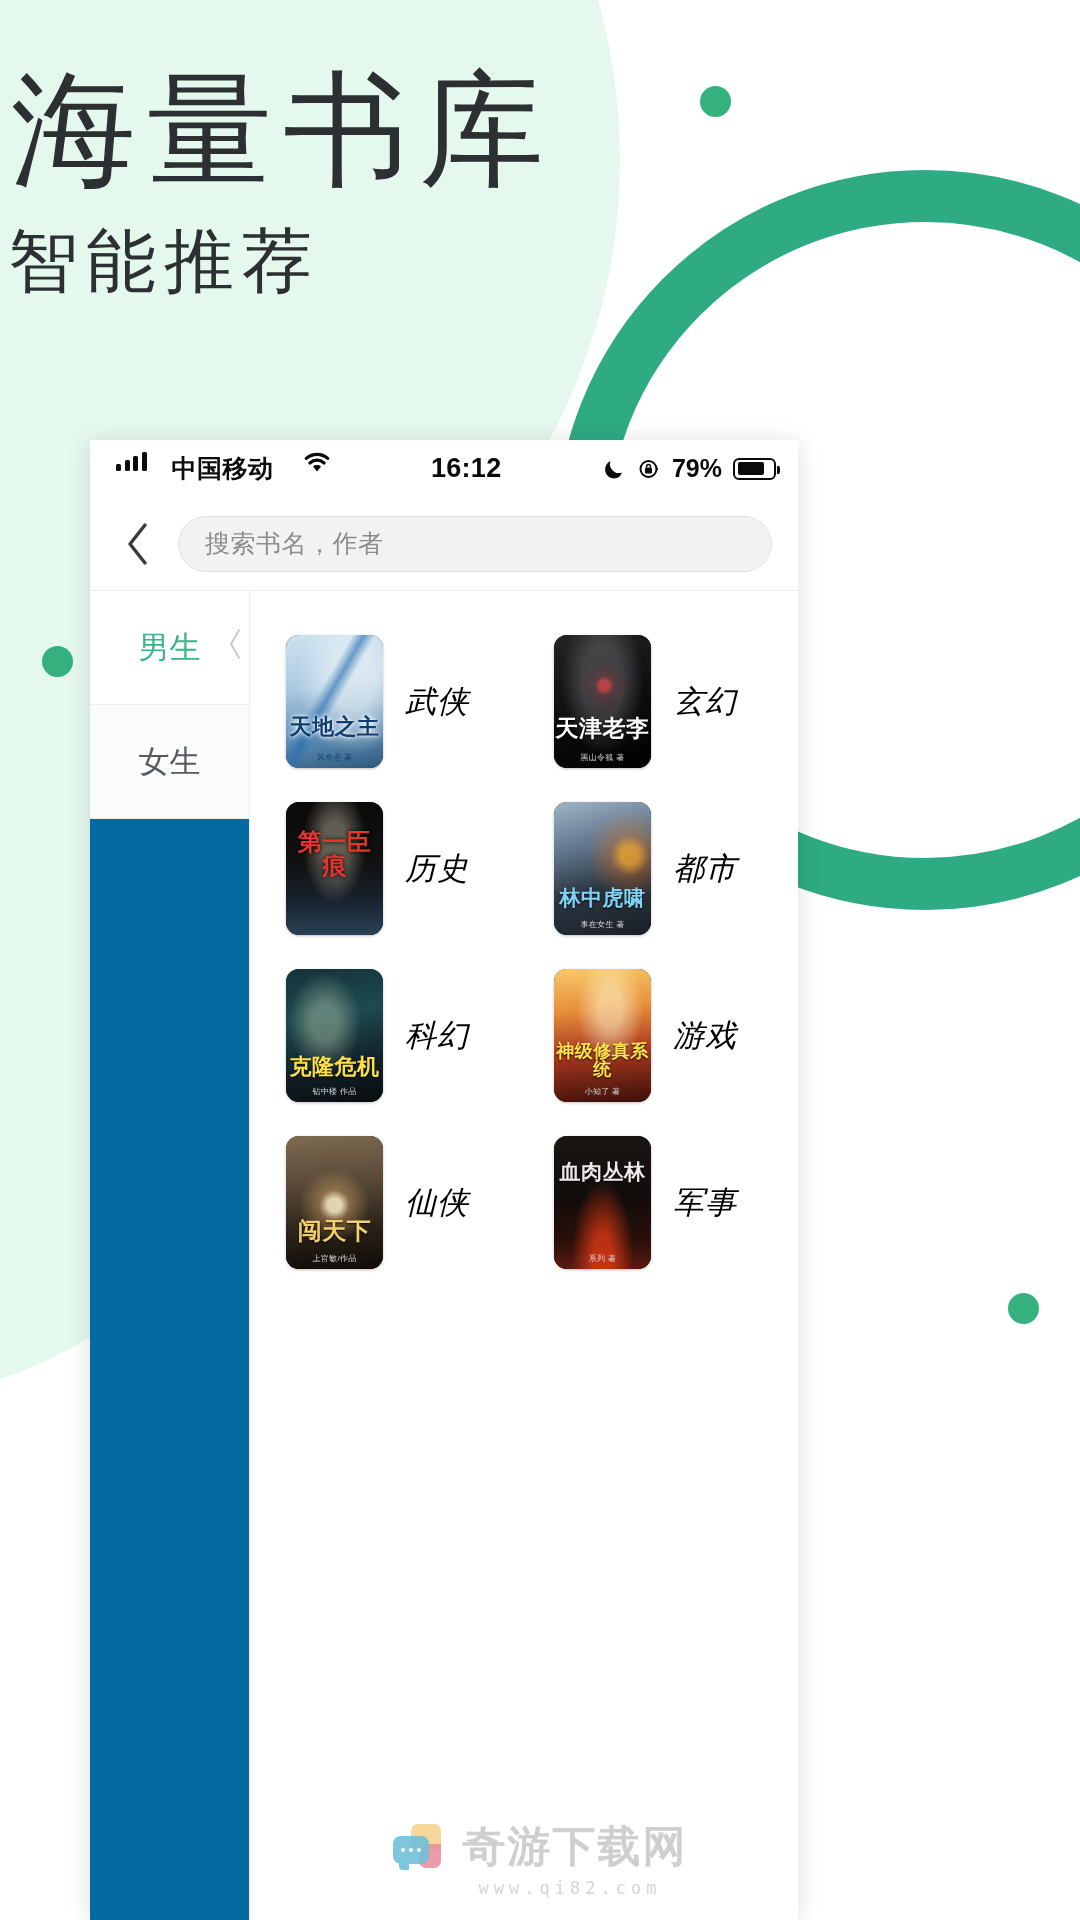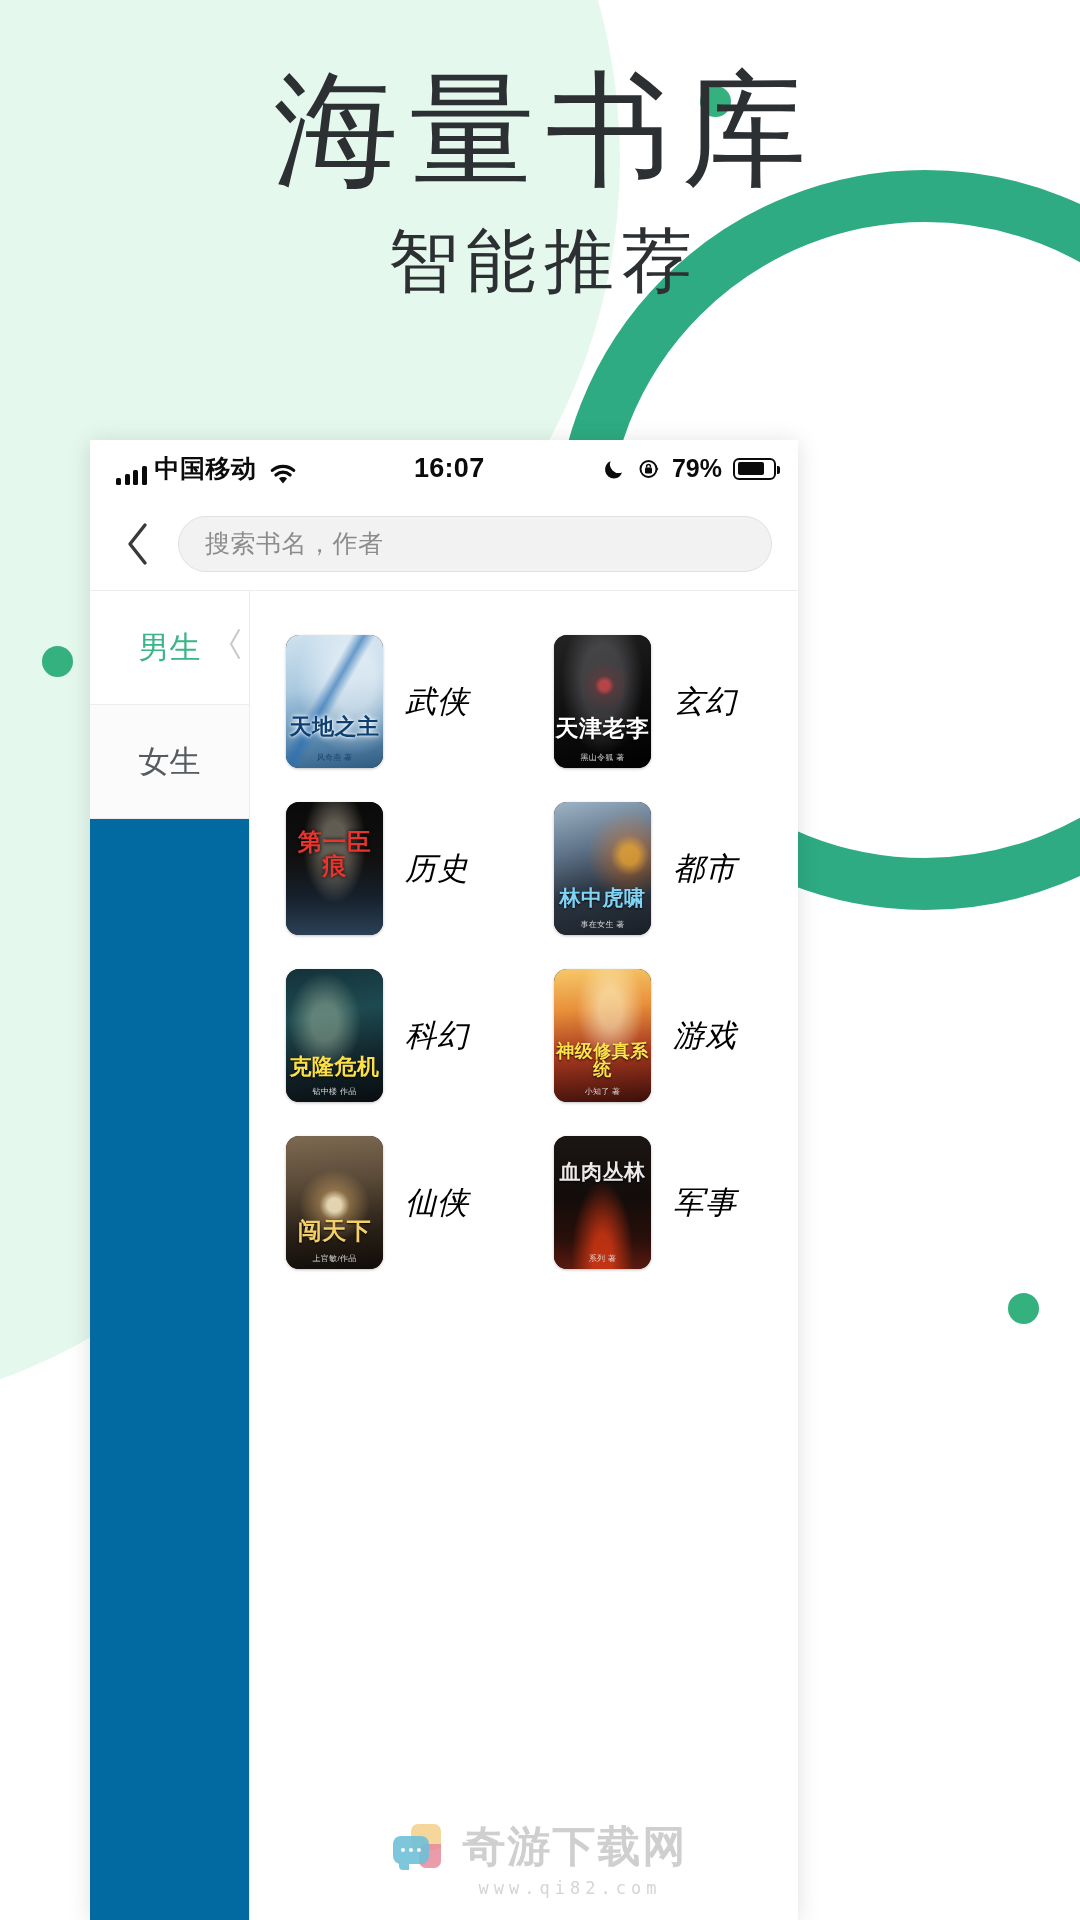--- a/index.html
+++ b/index.html
@@ -39,21 +39,21 @@
   }
 
   .dot { position:absolute; border-radius:50%; background:#35b07f; }
   #dot-top    { left:700px; top:86px;  width:31px; height:31px; }
   #dot-left   { left:42px;  top:646px; width:31px; height:31px; }
   #dot-right  { left:1008px;top:1293px;width:31px; height:31px; }
 
   
   #headline-wrap {
     position:absolute; left:0; top:58px; width:1080px;
-    text-align:center; z-index:5;
+    text-align:left; z-index:5;
   }
   #title-main {
     font-family:"Liberation Serif","DejaVu Serif", serif;
     font-size:125px; line-height:1.18; color:#2c3033;
     letter-spacing:11px; font-weight:400;
     padding-left:11px;
   }
   #title-sub {
     font-family:"Liberation Serif","DejaVu Serif", serif;
     font-size:70px; line-height:1.2; color:#2c3033;
@@ -74,21 +74,21 @@
 
   
   #statusbar {
     height:57px; width:100%;
     display:flex; align-items:center;
     padding:0 22px 0 26px;
     font-size:25px; color:#0b0b0b;
     font-weight:700;
     background:#ffffff;
   }
-  #sb-left { display:flex; align-items:flex-end; gap:8px; flex:0 0 auto; }
+  #sb-left { display:flex; align-items:flex-start; gap:25px; flex:0 0 auto; }
   #sb-center { flex:1; text-align:center; font-size:27px; letter-spacing:.3px;}
   #sb-right { display:flex; align-items:center; gap:11px; flex:0 0 auto; }
 
   .signal-bars { display:flex; align-items:flex-end; gap:3.5px; height:19px; }
   .signal-bars i { display:block; width:5px; background:#0b0b0b; border-radius:1.5px; }
   .signal-bars i:nth-child(1){height:7px;}
   .signal-bars i:nth-child(2){height:11px;}
   .signal-bars i:nth-child(3){height:15px;}
   .signal-bars i:nth-child(4){height:19px;}
 
@@ -225,21 +225,21 @@
         </span>
       <span id="carrier">中国移动</span>
       <span style="display:inline-block;line-height:0;margin-left:4px;">
         <svg width="28" height="21" viewBox="0 0 28 21">
           <path d="M14 19.5l-4-5.1c2.3-1.8 5.7-1.8 8 0z" fill="#0b0b0b"></path>
           <path d="M3.3 6.4C6.4 3.7 10.1 2.3 14 2.3s7.6 1.4 10.7 4.1" fill="none" stroke="#0b0b0b" stroke-width="3.2" stroke-linecap="round"></path>
           <path d="M6.9 11C9 9.2 11.4 8.2 14 8.2s5 1 7.1 2.8" fill="none" stroke="#0b0b0b" stroke-width="3.2" stroke-linecap="round"></path>
         </svg>
       </span>
     </div>
-    <div id="sb-center">16:07</div>
+    <div id="sb-center">16:12</div>
     <div id="sb-right">
       <span style="line-height:0;">
         <svg width="24" height="24" viewBox="0 0 24 24">
           <path d="M20 15.5A9 9 0 0 1 8.5 4 9.2 9.2 0 0 0 12 21.6a9.1 9.1 0 0 0 8-6.1z" fill="#0b0b0b"></path>
         </svg>
       </span>
       <span style="line-height:0;">
         <svg width="24" height="24" viewBox="0 0 24 24">
           <circle cx="11.5" cy="12" r="8" fill="none" stroke="#0b0b0b" stroke-width="2"></circle>
           <rect x="8" y="10.5" width="7" height="6" rx="1.2" fill="#0b0b0b"></rect>

